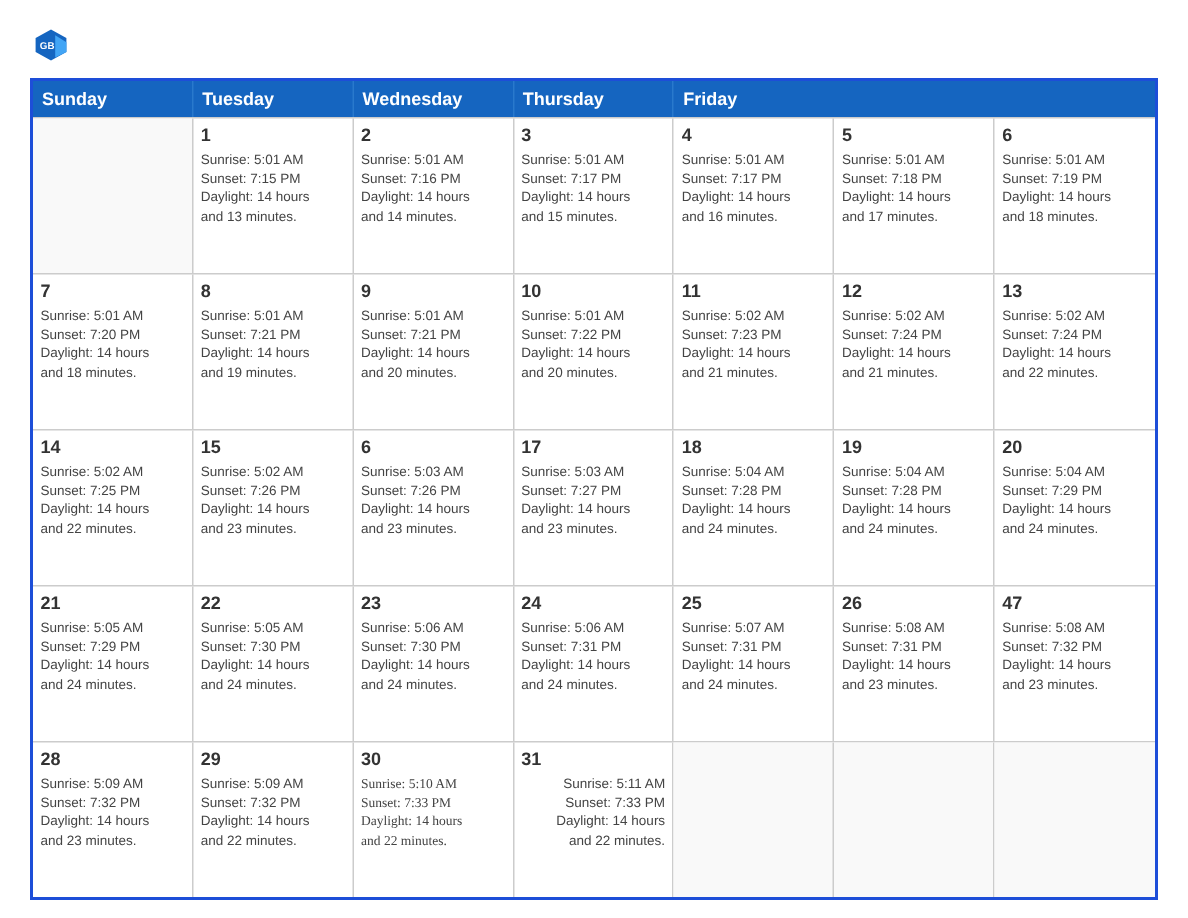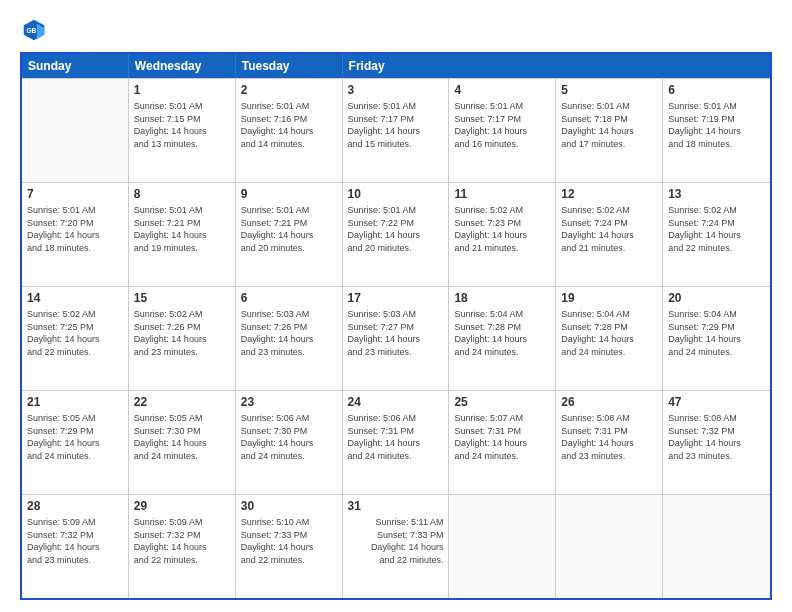--- a/index.html
+++ b/index.html
@@ -124,22 +124,23 @@
     </div>
     <div class="title-block">
       <div class="main-title"></div>
       <div class="subtitle"></div>
     </div>
   </div>
 
   <div class="calendar">
     <div class="cal-header">
     <div class="cal-header-cell">Sunday</div>
+        <div class="cal-header-cell">Tuesday</div>
         <div class="cal-header-cell">Wednesday</div>
-        <div class="cal-header-cell">Tuesday</div>
+        <div class="cal-header-cell">Thursday</div>
         <div class="cal-header-cell">Friday</div>
       </div>
     <div class="cal-body">
     <div class="cal-row">
           <div class="cal-cell empty"></div>
           <div class="cal-cell">
             <span class="day-num">1</span>
             <div class="cell-info" style="white-space: pre-line;">Sunrise: 5:01 AM
 Sunset: 7:15 PM
 Daylight: 14 hours
@@ -344,21 +345,21 @@
           </div>
           <div class="cal-cell">
             <span class="day-num">29</span>
             <div class="cell-info" style="white-space: pre-line;">Sunrise: 5:09 AM
 Sunset: 7:32 PM
 Daylight: 14 hours
 and 22 minutes.</div>
           </div>
           <div class="cal-cell">
             <span class="day-num">30</span>
-            <div class="cell-info" style="white-space: pre-line;">Sunrise: 5:10 AM
+            <div class="cell-info" style="white-space: pre-line; font-family: Liberation Serif, serif;">Sunrise: 5:10 AM
 Sunset: 7:33 PM
 Daylight: 14 hours
 and 22 minutes.</div>
           </div>
           <div class="cal-cell">
             <span class="day-num">31</span>
             <div class="cell-info" style="white-space: pre-line; text-align: right;">Sunrise: 5:11 AM
 Sunset: 7:33 PM
 Daylight: 14 hours
 and 22 minutes.</div>

